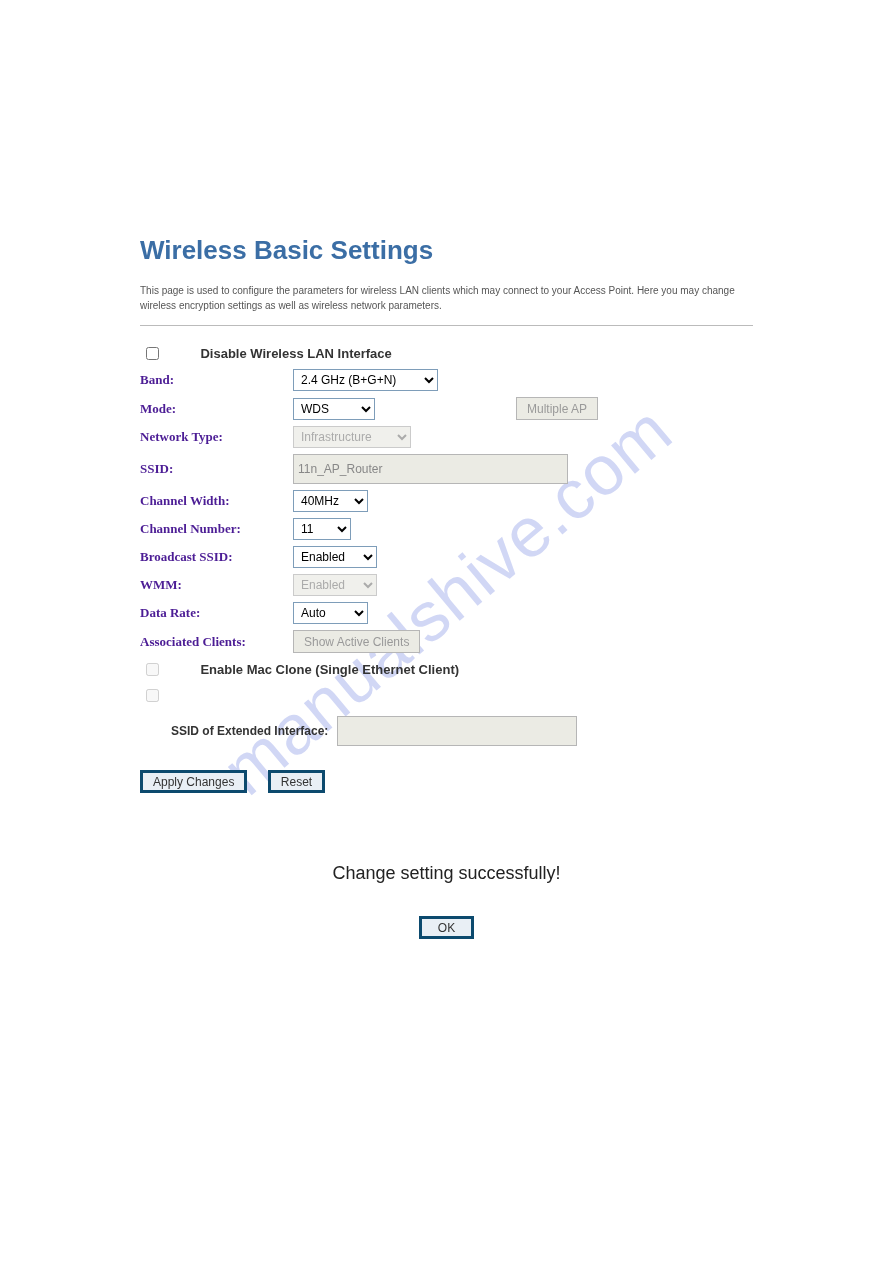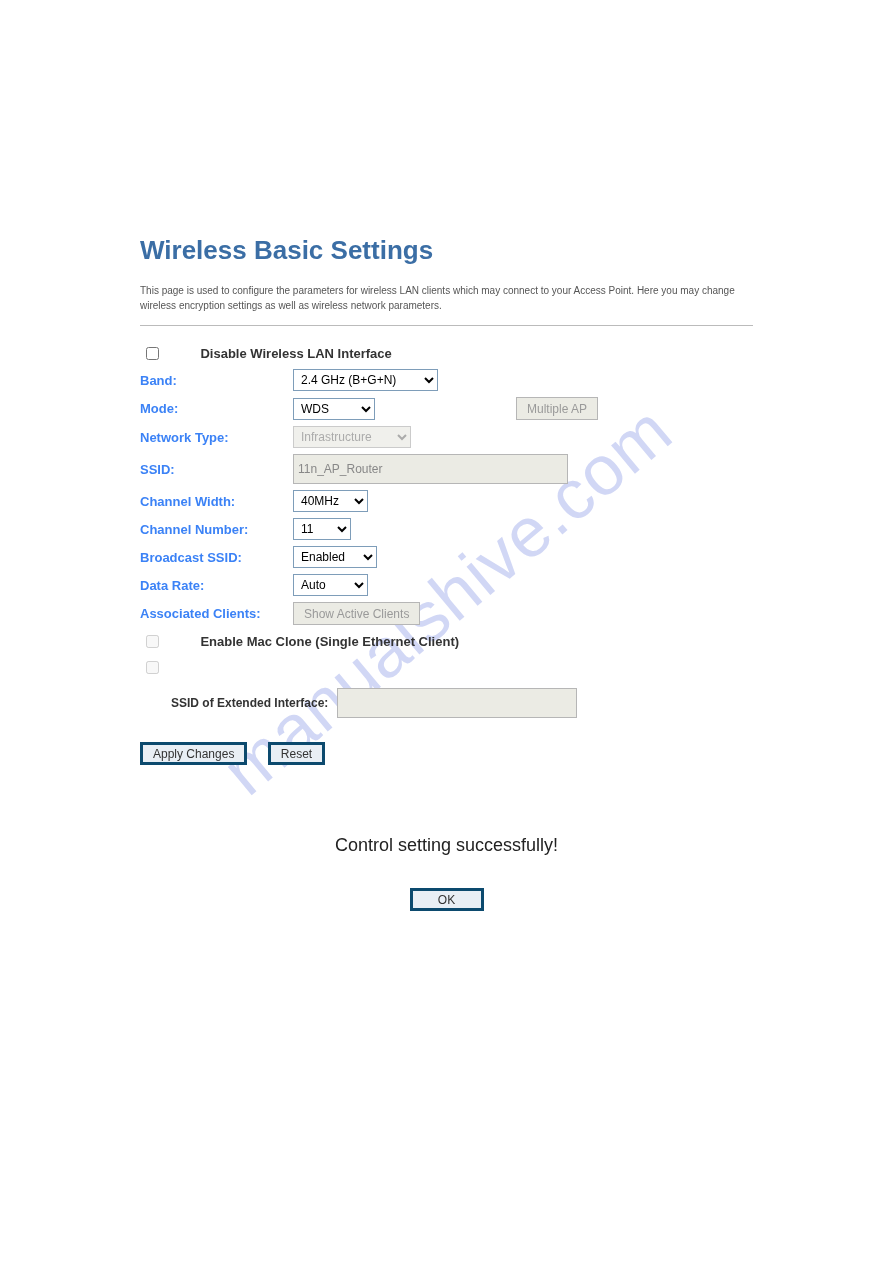--- a/index.html
+++ b/index.html
@@ -37,22 +37,23 @@
     border-collapse: collapse;
     font-size: 13px;
   }
   table.form td {
     padding: 3px 8px 3px 0;
     vertical-align: middle;
     white-space: nowrap;
   }
   td.lab {
     font-weight: bold;
-    color: #3b82f6;
+    color: #4c1d95;
     width: 145px;
+    font-family: Liberation Serif, serif;
   }
   .chk-row {
     padding: 4px 0;
   }
   .chk-row label {
     font-weight: bold;
     color: #333;
     font-size: 13px;
     padding-left: 31px;
   }
@@ -199,20 +200,29 @@
     <tr>
       <td class="lab">Broadcast SSID:</td>
       <td>
         <select style="width:84px">
           <option>Enabled</option>
         </select>
       </td>
       <td></td>
     </tr>
     <tr>
+      <td class="lab">WMM:</td>
+      <td>
+        <select disabled="" style="width:84px">
+          <option>Enabled</option>
+        </select>
+      </td>
+      <td></td>
+    </tr>
+    <tr>
       <td class="lab">Data Rate:</td>
       <td>
         <select style="width:75px">
           <option>Auto</option>
         </select>
       </td>
       <td></td>
     </tr>
     <tr>
       <td class="lab" style="white-space:normal;line-height:1.2">Associated Clients:</td>
@@ -236,17 +246,17 @@
     <label class="lab-long" style="font-size:12px">SSID of Extended Interface:</label>
     <input type="text" disabled="" style="width: 240px; margin-left: 4px;" value="">
   </div>
 
   <div class="actions">
     <button>Apply Changes</button>
     <button>Reset</button>
   </div>
 
   <div class="success-box">
-    <div class="msg">Control setting successfully!</div>
-    <button style="width:74px">OK</button>
+    <div class="msg">Change setting successfully!</div>
+    <button style="width:55px">OK</button>
   </div>
 
 </div>
 
 </body></html>

